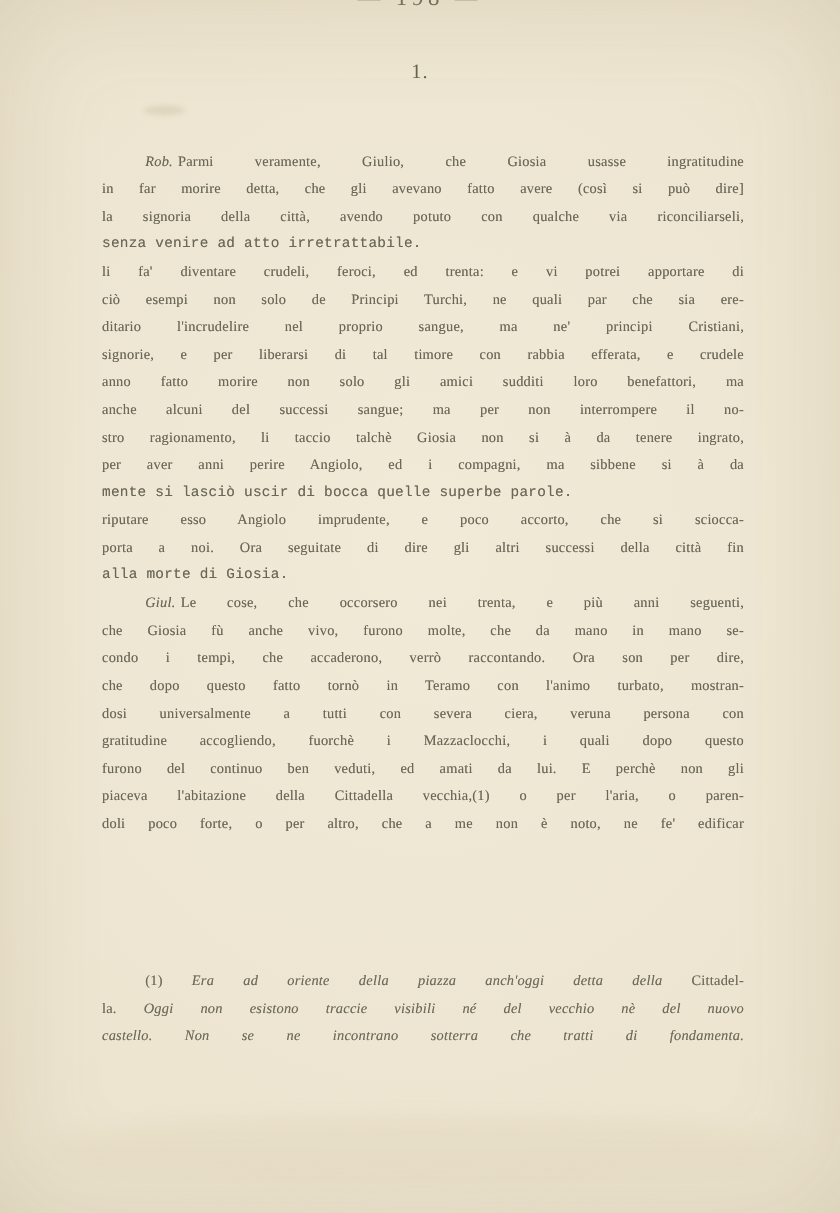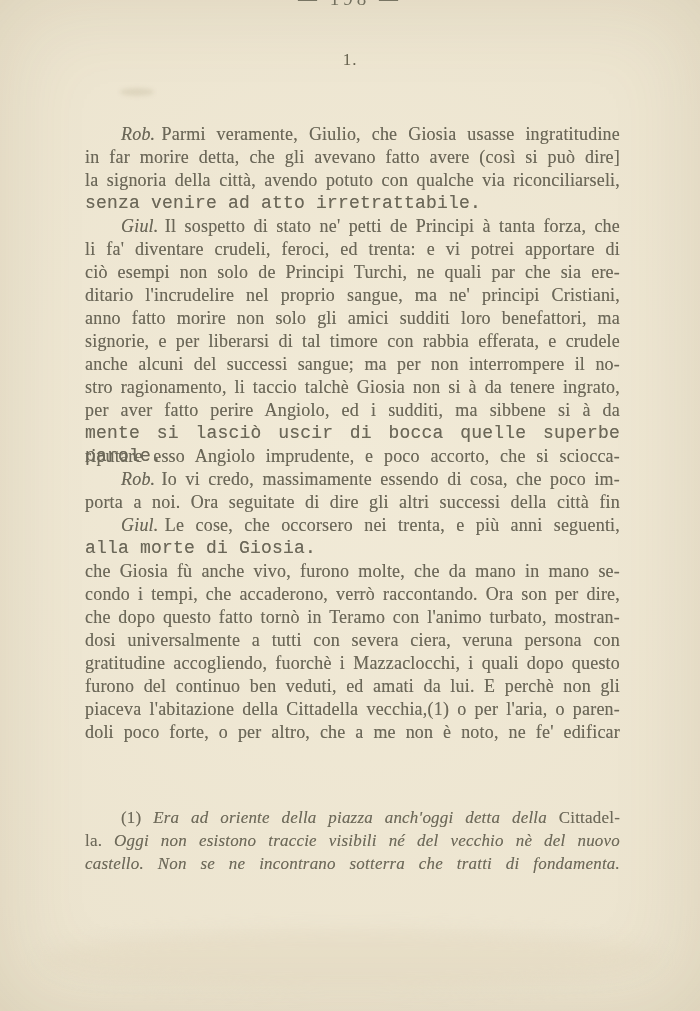--- a/index.html
+++ b/index.html
@@ -33,41 +33,41 @@
     text-align: center;
     font-size: 17px;
     color: #66624f;
     letter-spacing: 1px;
   }
   .body-text {
     position: absolute;
     left: 85px;
     top: 123px;
     width: 535px;
-    font-size: 18px;
+    font-size: 12px;
     letter-spacing: 0.2px;
     text-shadow: 0 0 0.5px rgba(107,103,88,0.55);
   }
   .line {
     height: 23px;
     line-height: 23px;
     text-align: justify;
     text-align-last: justify;
     white-space: normal;
     overflow: visible;
   }
   .line.first { text-indent: 36px; }
   .line.last  { text-align-last: left; font-family: Liberation Mono, monospace; }
   .speaker { font-style: italic; margin-right: 0.35em; }
   .footnote {
     position: absolute;
     left: 85px;
     top: 806px;
     width: 535px;
-    font-size: 17px;
+    font-size: 12px;
     letter-spacing: 0.2px;
     color: #6e6a5a;
     text-shadow: 0 0 0.5px rgba(110,106,90,0.5);
   }
   .footnote .line { height: 23px; line-height: 23px; }
   .it { font-style: italic; }
   .rm { font-style: normal; }
   .artifact {
     position: absolute;
     border-radius: 50%;
@@ -96,43 +96,37 @@
 
   <div class="body-text">
 
     <div class="line first">
       <span class="speaker">Rob.</span><span>Parmi veramente, Giulio, che Giosia usasse ingratitudine</span>
     </div>
     <div class="line">in far morire detta, che gli avevano fatto avere (così si può dire]</div>
     <div class="line">la signoria della città, avendo potuto con qualche via riconciliarseli,</div>
     <div class="line last">senza venire ad atto irretrattabile.</div>
 
-    <div class="line first">
-      <span class="speaker">Giul.</span><span>Il sospetto di stato ne' petti de Principi à tanta forza, che</span>
-    </div>
     <div class="line">li fa' diventare crudeli, feroci, ed trenta: e vi potrei apportare di</div>
     <div class="line">ciò esempi non solo de Principi Turchi, ne quali par che sia ere-</div>
     <div class="line">ditario l'incrudelire nel proprio sangue, ma ne' principi Cristiani,</div>
+    <div class="line">signorie, e per liberarsi di tal timore con rabbia efferata, e crudele</div>
     <div class="line">anno fatto morire non solo gli amici sudditi loro benefattori, ma</div>
-    <div class="line">signorie, e per liberarsi di tal timore con rabbia efferata, e crudele</div>
     <div class="line">anche alcuni del successi sangue; ma per non interrompere il no-</div>
     <div class="line">stro ragionamento, li taccio talchè Giosia non si à da tenere ingrato,</div>
-    <div class="line">per aver fatto perire Angiolo, ed i sudditi, ma sibbene si à da</div>
+    <div class="line">per aver anni perire Angiolo, ed i compagni, ma sibbene si à da</div>
     <div class="line last">mente si lasciò uscir di bocca quelle superbe parole.</div>
     <div class="line">riputare esso Angiolo imprudente, e poco accorto, che si sciocca-</div>
 
-    <div class="line first">
-      <span class="speaker">Rob.</span><span>Io vi credo, massimamente essendo di cosa, che poco im-</span>
-    </div>
     <div class="line">porta a noi. Ora seguitate di dire gli altri successi della città fin</div>
+    <div class="line last">alla morte di Giosia.</div>
+
     <div class="line first">
       <span class="speaker">Giul.</span><span>Le cose, che occorsero nei trenta, e più anni seguenti,</span>
     </div>
-
-    <div class="line last">alla morte di Giosia.</div>
     <div class="line">che Giosia fù anche vivo, furono molte, che da mano in mano se-</div>
     <div class="line">condo i tempi, che accaderono, verrò raccontando. Ora son per dire,</div>
     <div class="line">che dopo questo fatto tornò in Teramo con l'animo turbato, mostran-</div>
     <div class="line">dosi universalmente a tutti con severa ciera, veruna persona con</div>
     <div class="line">gratitudine accogliendo, fuorchè i Mazzaclocchi, i quali dopo questo</div>
     <div class="line">furono del continuo ben veduti, ed amati da lui. E perchè non gli</div>
     <div class="line">piaceva l'abitazione della Cittadella vecchia,(1) o per l'aria, o paren-</div>
     <div class="line">doli poco forte, o per altro, che a me non è noto, ne fe' edificar</div>
 
   </div>

